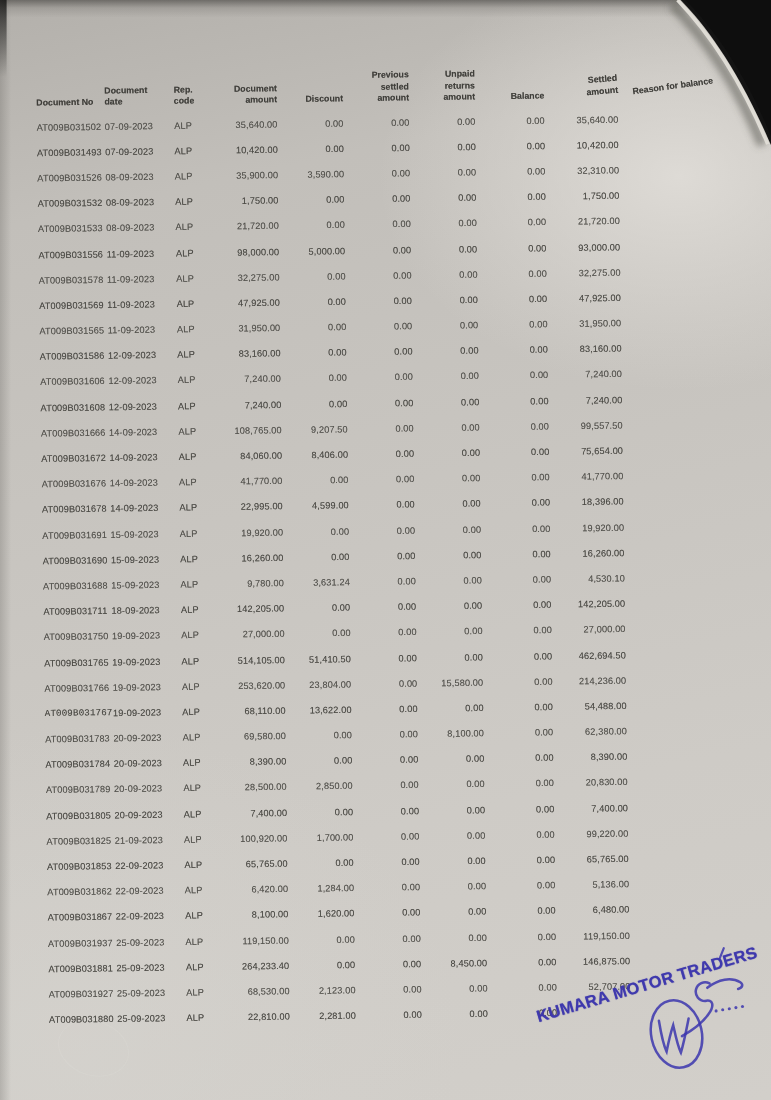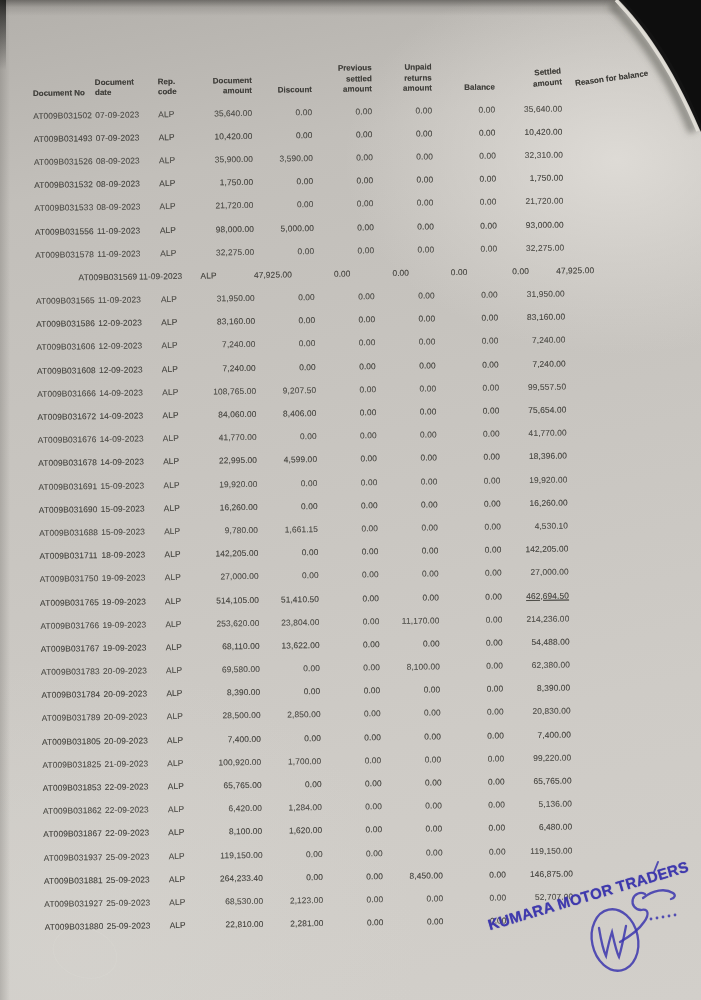--- a/index.html
+++ b/index.html
@@ -179,21 +179,21 @@
             <div class="cell a-l" style="width: 34px;">ALP</div>
             <div class="cell a-r" style="width: 60px;">32,275.00</div>
             <div class="cell a-r" style="width: 60px;">0.00</div>
             <div class="cell a-r" style="width: 60px;">0.00</div>
             <div class="cell a-r" style="width: 60px;">0.00</div>
             <div class="cell a-r" style="width: 63px;">0.00</div>
             <div class="cell a-r" style="width: 67px;">32,275.00</div>
             <div class="cell a-l" style="width: 112px;"></div>
           </div>
           <div class="trow">
-            <div class="cell a-l" style="width: 62px; margin-left: 43px;">AT009B031569</div>
+            <div class="cell a-l" style="width: 62px;">AT009B031569</div>
             <div class="cell a-l" style="width: 63px;">11-09-2023</div>
             <div class="cell a-l" style="width: 34px;">ALP</div>
             <div class="cell a-r" style="width: 60px;">47,925.00</div>
             <div class="cell a-r" style="width: 60px;">0.00</div>
             <div class="cell a-r" style="width: 60px;">0.00</div>
             <div class="cell a-r" style="width: 60px;">0.00</div>
             <div class="cell a-r" style="width: 63px;">0.00</div>
             <div class="cell a-r" style="width: 67px;">47,925.00</div>
             <div class="cell a-l" style="width: 112px;"></div>
           </div>
@@ -315,21 +315,21 @@
             <div class="cell a-r" style="width: 60px;">0.00</div>
             <div class="cell a-r" style="width: 63px;">0.00</div>
             <div class="cell a-r" style="width: 67px;">16,260.00</div>
             <div class="cell a-l" style="width: 112px;"></div>
           </div>
           <div class="trow">
             <div class="cell a-l" style="width: 62px;">AT009B031688</div>
             <div class="cell a-l" style="width: 63px;">15-09-2023</div>
             <div class="cell a-l" style="width: 34px;">ALP</div>
             <div class="cell a-r" style="width: 60px;">9,780.00</div>
-            <div class="cell a-r" style="width: 60px;">1,661.15</div>
+            <div class="cell a-r" style="width: 60px;">3,631.24</div>
             <div class="cell a-r" style="width: 60px;">0.00</div>
             <div class="cell a-r" style="width: 60px;">0.00</div>
             <div class="cell a-r" style="width: 63px;">0.00</div>
             <div class="cell a-r" style="width: 67px;">4,530.10</div>
             <div class="cell a-l" style="width: 112px;"></div>
           </div>
           <div class="trow">
             <div class="cell a-l" style="width: 62px;">AT009B031711</div>
             <div class="cell a-l" style="width: 63px;">18-09-2023</div>
             <div class="cell a-l" style="width: 34px;">ALP</div>
@@ -355,37 +355,37 @@
           </div>
           <div class="trow">
             <div class="cell a-l" style="width: 62px;">AT009B031765</div>
             <div class="cell a-l" style="width: 63px;">19-09-2023</div>
             <div class="cell a-l" style="width: 34px;">ALP</div>
             <div class="cell a-r" style="width: 60px;">514,105.00</div>
             <div class="cell a-r" style="width: 60px;">51,410.50</div>
             <div class="cell a-r" style="width: 60px;">0.00</div>
             <div class="cell a-r" style="width: 60px;">0.00</div>
             <div class="cell a-r" style="width: 63px;">0.00</div>
-            <div class="cell a-r" style="width: 67px; text-decoration: underline;">462,694.50</div>
+            <div class="cell a-r" style="width: 67px;">462,694.50</div>
             <div class="cell a-l" style="width: 112px;"></div>
           </div>
           <div class="trow">
             <div class="cell a-l" style="width: 62px;">AT009B031766</div>
             <div class="cell a-l" style="width: 63px;">19-09-2023</div>
             <div class="cell a-l" style="width: 34px;">ALP</div>
             <div class="cell a-r" style="width: 60px;">253,620.00</div>
             <div class="cell a-r" style="width: 60px;">23,804.00</div>
             <div class="cell a-r" style="width: 60px;">0.00</div>
-            <div class="cell a-r" style="width: 60px;">11,170.00</div>
+            <div class="cell a-r" style="width: 60px;">15,580.00</div>
             <div class="cell a-r" style="width: 63px;">0.00</div>
             <div class="cell a-r" style="width: 67px;">214,236.00</div>
             <div class="cell a-l" style="width: 112px;"></div>
           </div>
           <div class="trow">
-            <div class="cell a-l" style="width: 62px;">AT009B031767</div>
+            <div class="cell a-l" style="width: 62px; font-family: Liberation Mono, monospace;">AT009B031767</div>
             <div class="cell a-l" style="width: 63px;">19-09-2023</div>
             <div class="cell a-l" style="width: 34px;">ALP</div>
             <div class="cell a-r" style="width: 60px;">68,110.00</div>
             <div class="cell a-r" style="width: 60px;">13,622.00</div>
             <div class="cell a-r" style="width: 60px;">0.00</div>
             <div class="cell a-r" style="width: 60px;">0.00</div>
             <div class="cell a-r" style="width: 63px;">0.00</div>
             <div class="cell a-r" style="width: 67px;">54,488.00</div>
             <div class="cell a-l" style="width: 112px;"></div>
           </div>

